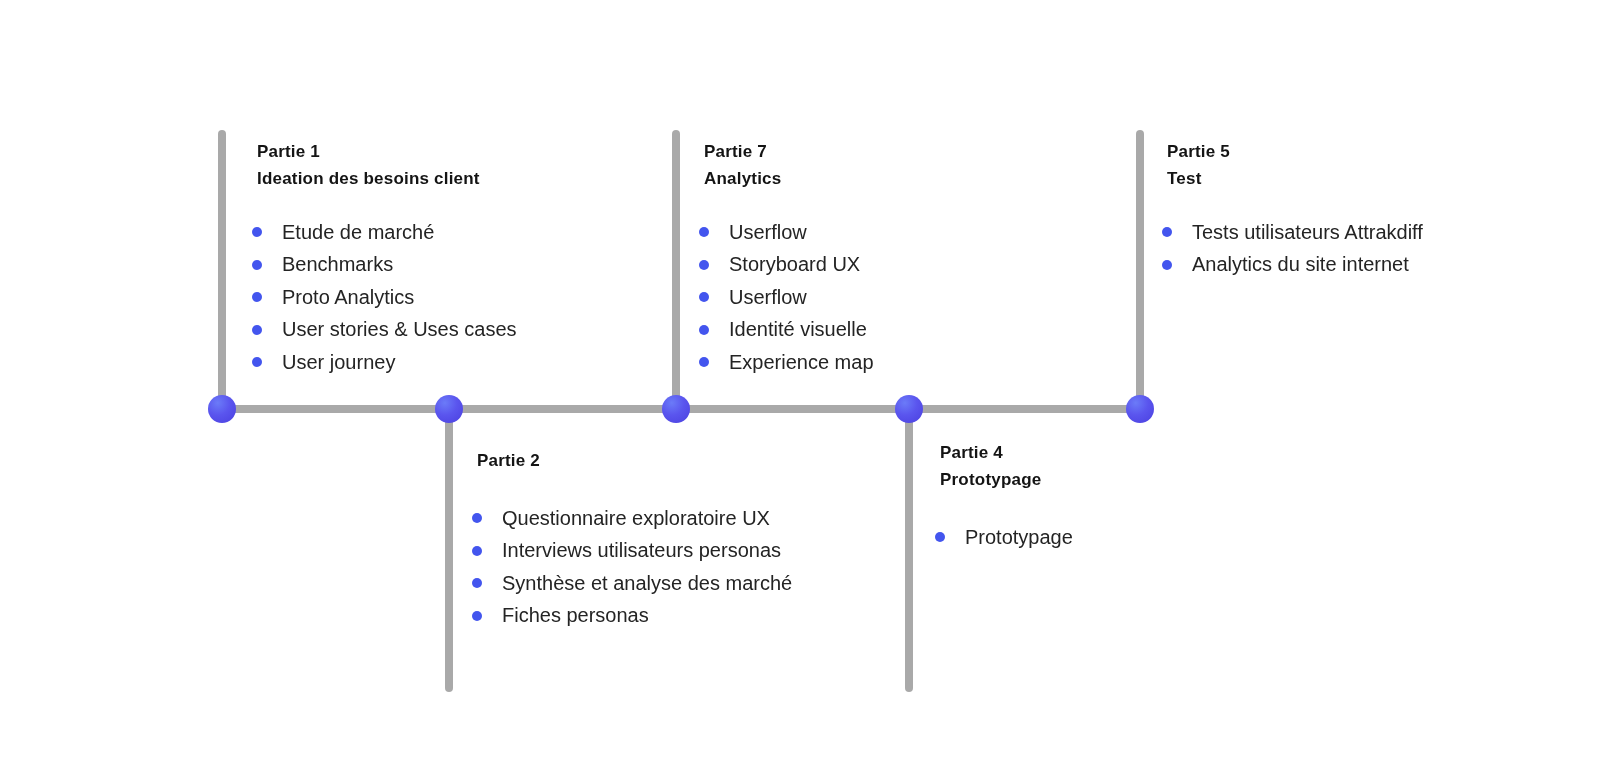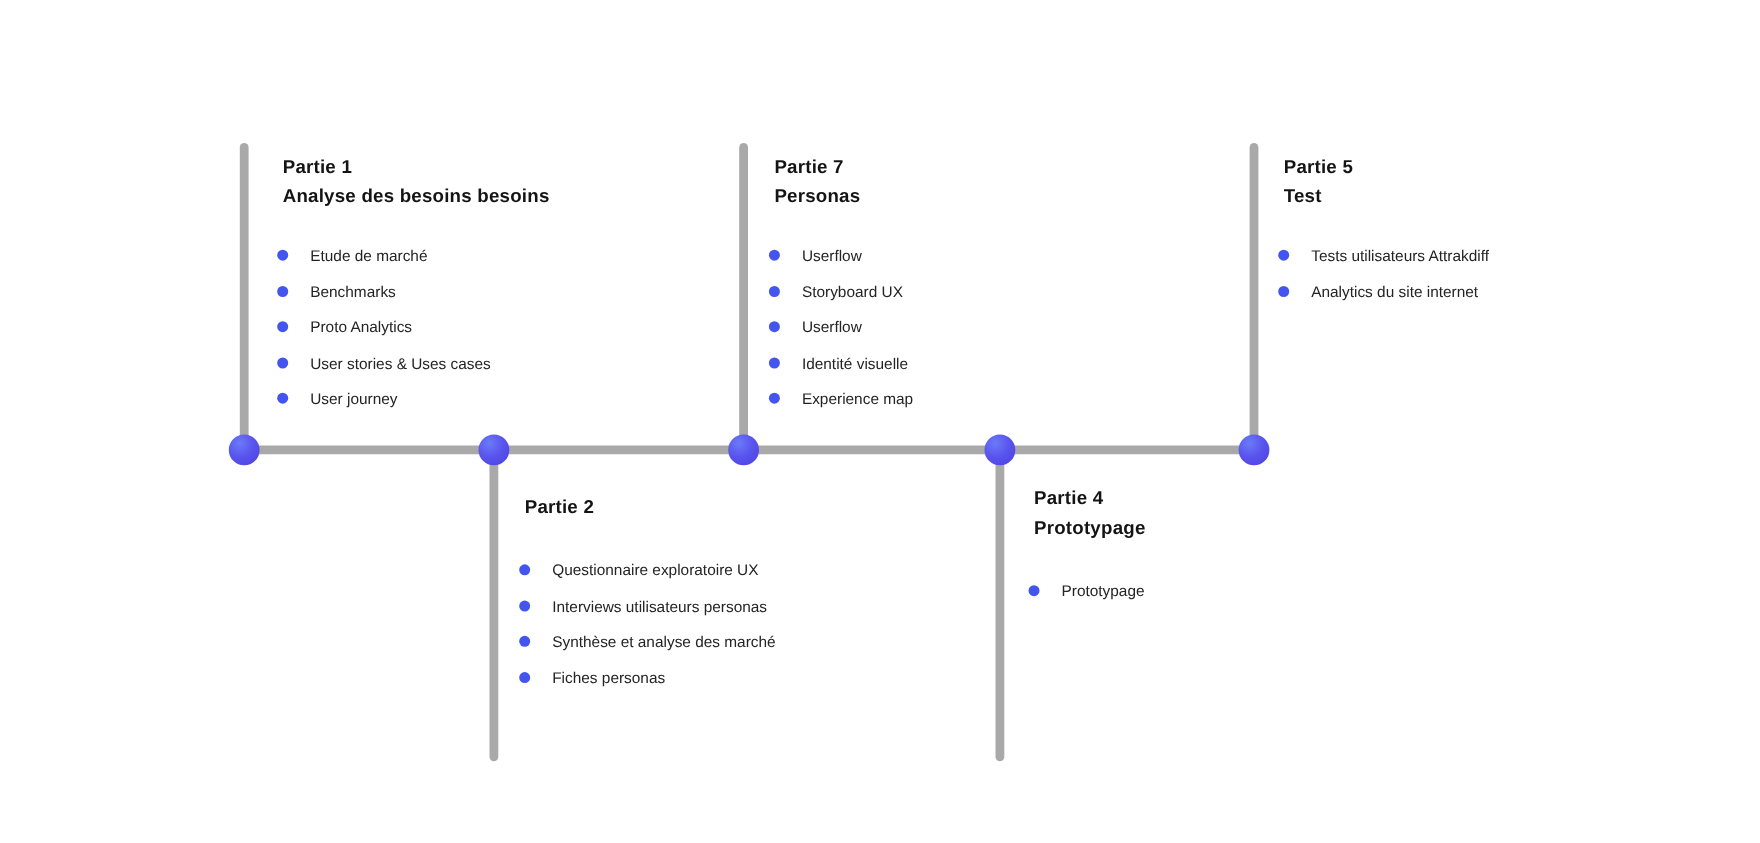--- a/index.html
+++ b/index.html
@@ -45,21 +45,21 @@
   .items {
     list-style: none;
     margin: 24px 0 0 -5px;
     padding: 0;
   }
   .part.bottom .items { margin-top: 28px; }
   .items li {
     display: flex;
     align-items: center;
     height: 32.5px;
-    font-size: 14px;
+    font-size: 20px;
     color: #242424;
     white-space: nowrap;
   }
   .dot {
     width: 10px;
     height: 10px;
     border-radius: 50%;
     background: #4355ee;
     margin-right: 20px;
     flex: none;
@@ -94,21 +94,21 @@
   <div class="vline" id="vline-4"></div>
   <div class="vline" id="vline-5"></div>
   <div class="node" id="node-1"></div>
   <div class="node" id="node-2"></div>
   <div class="node" id="node-3"></div>
   <div class="node" id="node-4"></div>
   <div class="node" id="node-5"></div>
 
   <div class="part top" id="part-1">
     <div class="part-label">Partie 1</div>
-    <div class="part-name">Analyse des besoins besoins</div>
+    <div class="part-name">Ideation des besoins client</div>
     <ul class="items">
       <li>
           <span class="dot"></span>
           <span>Etude de marché</span>
         </li>
       <li>
           <span class="dot"></span>
           <span>Benchmarks</span>
         </li>
       <li>
@@ -143,21 +143,21 @@
         </li>
       <li>
           <span class="dot"></span>
           <span>Fiches personas</span>
         </li>
     </ul>
   </div>
 
   <div class="part top" id="part-3">
     <div class="part-label">Partie 7</div>
-    <div class="part-name">Personas</div>
+    <div class="part-name">Analytics</div>
     <ul class="items">
       <li>
           <span class="dot"></span>
           <span>Userflow</span>
         </li>
       <li>
           <span class="dot"></span>
           <span>Storyboard UX</span>
         </li>
       <li>

